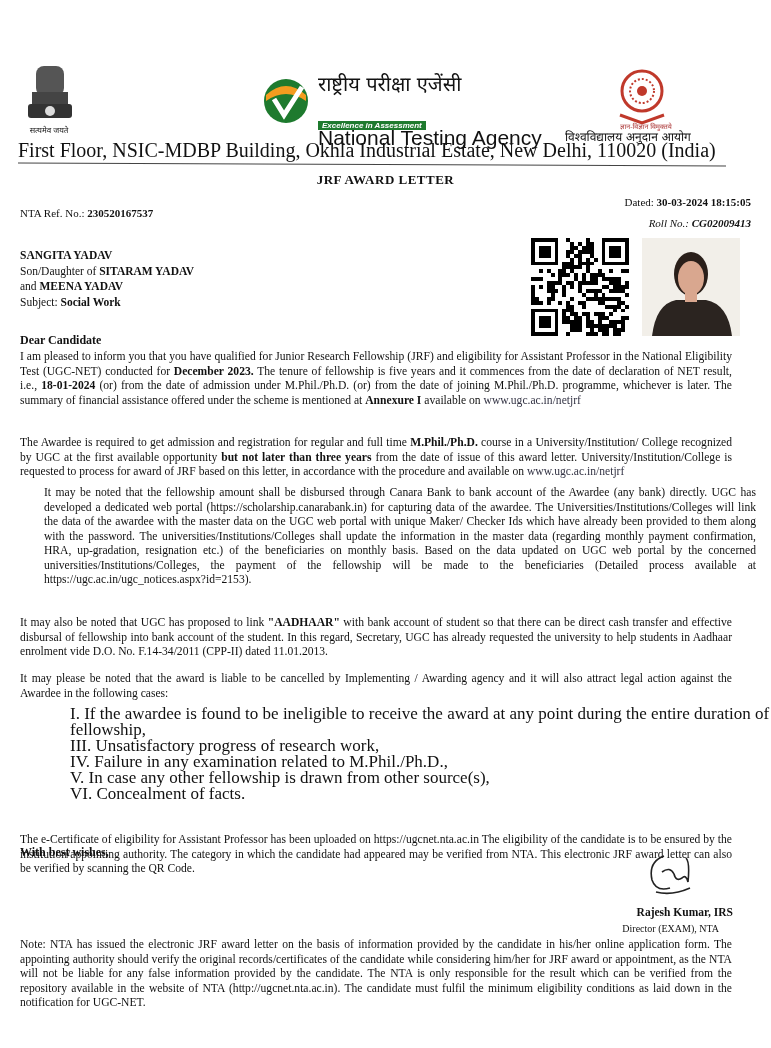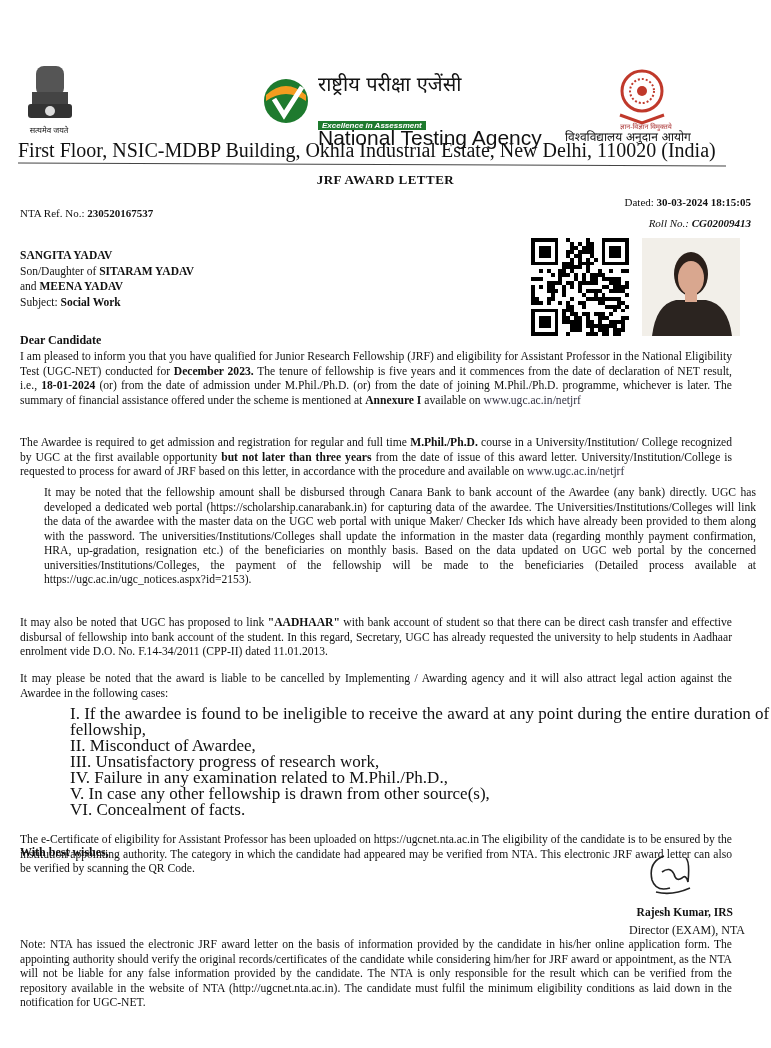--- a/index.html
+++ b/index.html
@@ -28,21 +28,21 @@
   .p1{top:350px;}
   .p2{top:436px;}
   .p3{top:486px;margin-left:24px;}
   .p4{top:616px;}
   .p5{top:672px;}
   .list{left:70px;top:706px;font-size:17px;line-height:16px;}
   .p6{top:800px;margin-top:33px;}
   .wishes{left:20px;top:845px;font-size:12px;font-weight:bold;}
   .sign{left:642px;top:852px;width:56px;height:44px;}
   .signer{right:38px;top:906px;font-size:11.5px;font-weight:bold;text-align:right;}
-  .signer-role{right:26px;top:923px;font-size:12px;text-align:right;}
+  .signer-role{right:52px;top:923px;font-size:10px;text-align:right;}
   .note{top:938px;}
   .link{color:#334;}
   b{font-weight:bold;}
 </style>
 </head>
 <body>
 
 <svg class="abs emblem" viewBox="0 0 56 72">
   <rect x="14" y="4" width="28" height="30" rx="8" fill="#555"></rect>
   <rect x="10" y="30" width="36" height="12" fill="#444"></rect>
@@ -330,21 +330,20 @@
 <div class="abs body p2"><span>The Awardee is required to get admission and registration for regular and full time </span><b>M.Phil./Ph.D.</b><span> course in a University/Institution/ College recognized by UGC at the first available opportunity </span><b>but not later than three years</b><span> from the date of issue of this award letter. University/Institution/College is requested to process for award of JRF based on this letter, in accordance with the procedure and available on </span><span class="link">www.ugc.ac.in/netjrf</span></div>
 
 <div class="abs body p3">It may be noted that the fellowship amount shall be disbursed through Canara Bank to bank account of the Awardee (any bank) directly. UGC has developed a dedicated web portal (https://scholarship.canarabank.in) for capturing data of the awardee. The Universities/Institutions/Colleges will link the data of the awardee with the master data on the UGC web portal with unique Maker/ Checker Ids which have already been provided to them along with the password. The universities/Institutions/Colleges shall update the information in the master data (regarding monthly payment confirmation, HRA, up-gradation, resignation etc.) of the beneficiaries on monthly basis. Based on the data updated on UGC web portal by the concerned universities/Institutions/Colleges, the payment of the fellowship will be made to the beneficiaries (Detailed process available at https://ugc.ac.in/ugc_notices.aspx?id=2153).</div>
 
 <div class="abs body p4"><span>It may also be noted that UGC has proposed to link </span><b>"AADHAAR"</b><span> with bank account of student so that there can be direct cash transfer and effective disbursal of fellowship into bank account of the student. In this regard, Secretary, UGC has already requested the university to help students in Aadhaar enrolment vide D.O. No. F.14-34/2011 (CPP-II) dated 11.01.2013.</span></div>
 
 <div class="abs body p5">It may please be noted that the award is liable to be cancelled by Implementing / Awarding agency and it will also attract legal action against the Awardee in the following cases:</div>
 
 <div class="abs list">
   <div>I. If the awardee is found to be ineligible to receive the award at any point during the entire duration of fellowship,</div>
-  <div>II. Misconduct of Awardee,</div>
   <div>III. Unsatisfactory progress of research work,</div>
   <div>IV. Failure in any examination related to M.Phil./Ph.D.,</div>
   <div>V. In case any other fellowship is drawn from other source(s),</div>
   <div>VI. Concealment of facts.</div>
 </div>
 
 <div class="abs body p6">The e-Certificate of eligibility for Assistant Professor has been uploaded on https://ugcnet.nta.ac.in The eligibility of the candidate is to be ensured by the institution/appointing authority. The category in which the candidate had appeared may be verified from NTA. This electronic JRF award letter can also be verified by scanning the QR Code.</div>
 
 <div class="abs wishes">With best wishes,</div>
 

